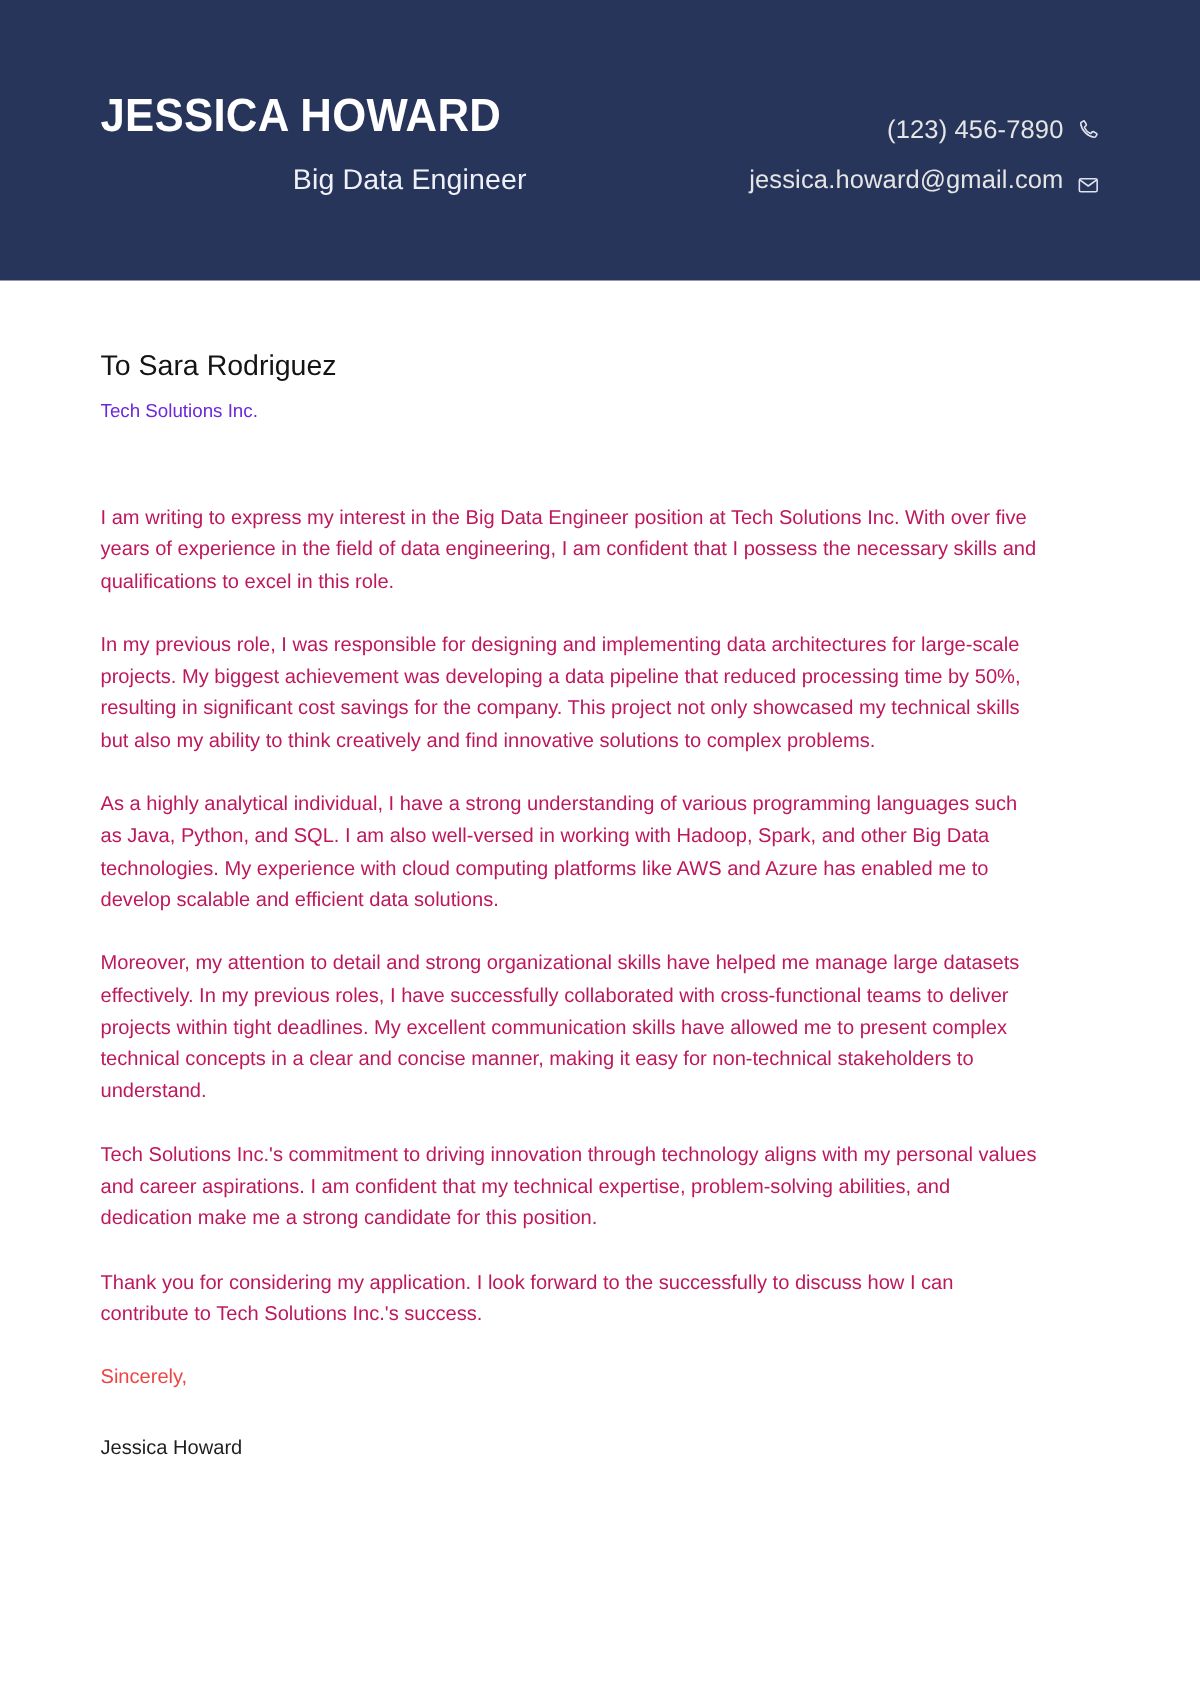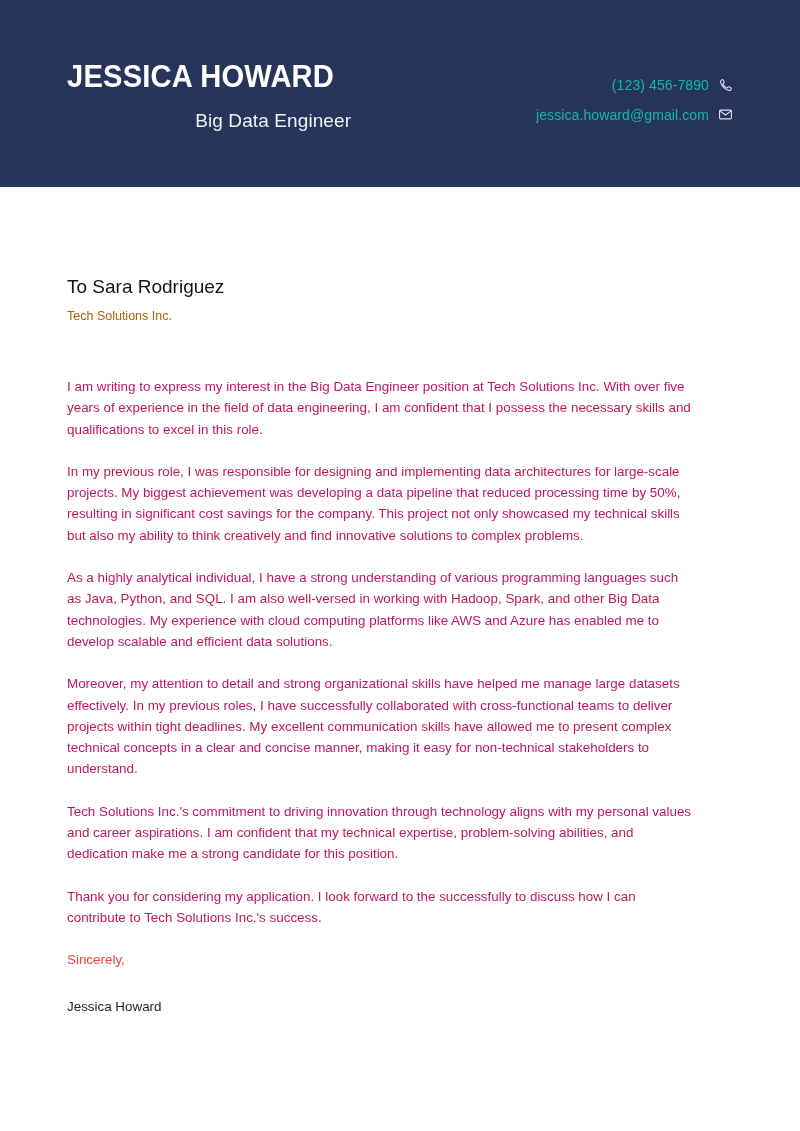--- a/index.html
+++ b/index.html
@@ -67,58 +67,58 @@
   }
   .contact-row {
     display: flex;
     align-items: center;
     justify-content: flex-end;
     gap: 9px;
     margin-bottom: 13px;
   }
   .contact-row:last-child {
     margin-bottom: 0;
+    align-items: flex-end;
   }
   .contact-text {
-    color: #14b8a6;
-    font-size: 14px;
+    color: #e5e5e5;
+    font-size: 17px;
     line-height: 1.2;
     letter-spacing: 0.1px;
     white-space: nowrap;
   }
   .contact-icon {
     width: 15px;
     height: 15px;
     display: inline-flex;
     align-items: center;
     justify-content: center;
     flex: 0 0 auto;
   }
   .contact-icon svg {
     display: block;
   }
 
   
   .letter {
     padding: 46px 107px 0 67px;
     box-sizing: border-box;
-    margin-top: 42px;
   }
   .recipient {
     margin-bottom: 52px;
   }
   .recipient-name {
     color: #141414;
     font-size: 19px;
     font-weight: 400;
     line-height: 1.25;
     margin: 0 0 9px 0;
   }
   .recipient-company {
-    color: #a16207;
+    color: #6d28d9;
     font-size: 12.5px;
     font-weight: 400;
     line-height: 1.3;
     margin: 0;
   }
 
   .body-copy {
     max-width: 666px;
   }
   .salutation {

